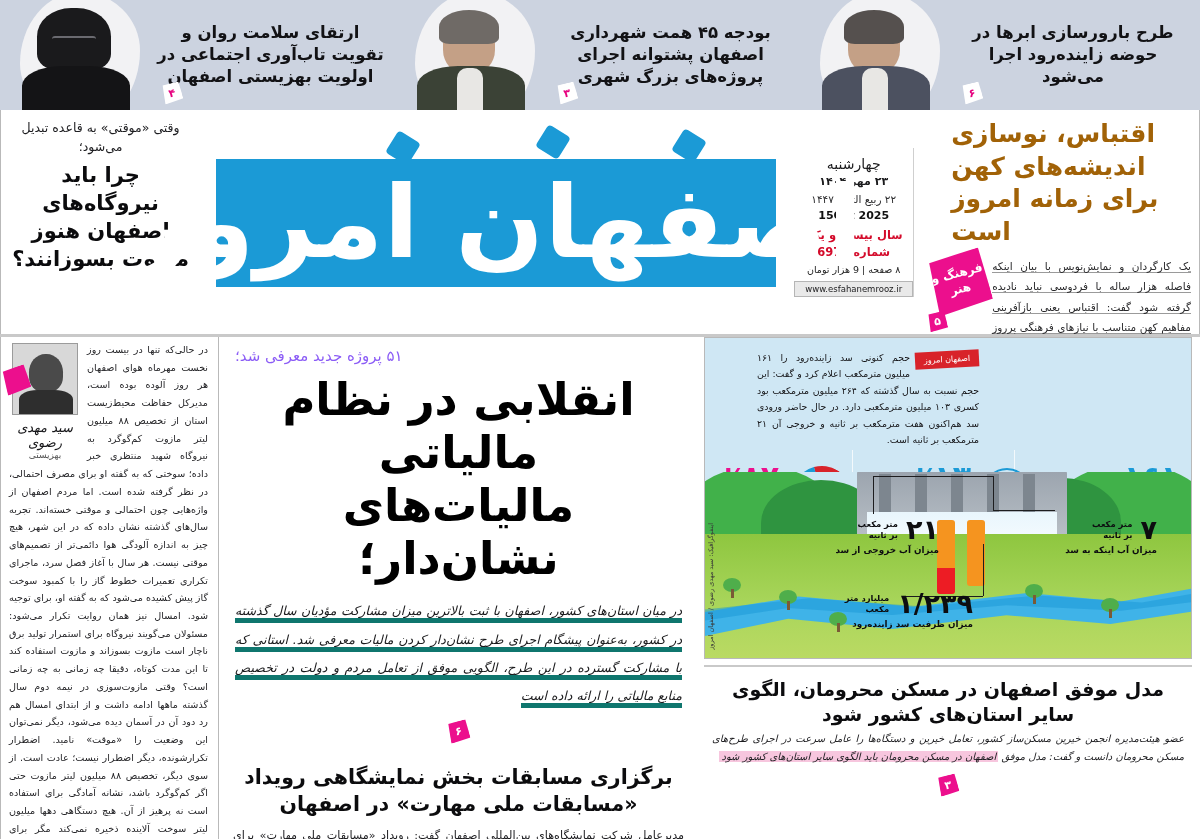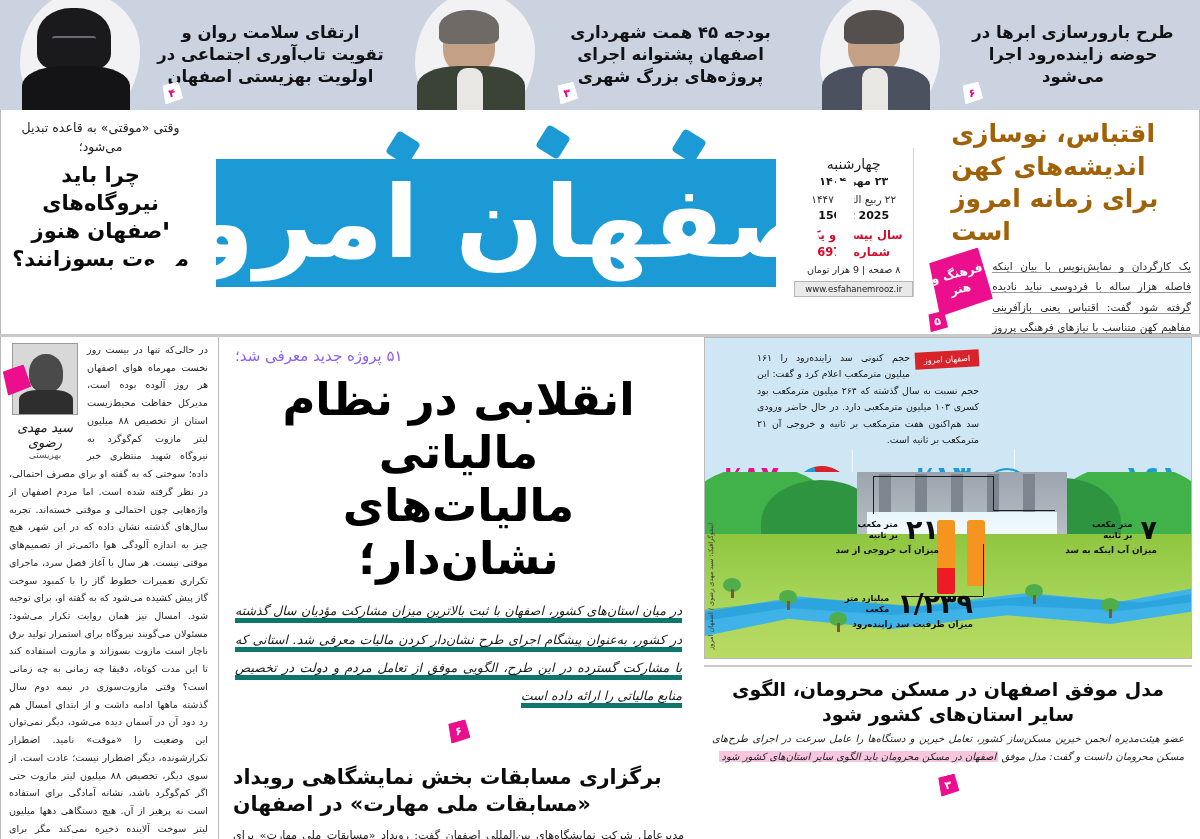--- a/index.html
+++ b/index.html
@@ -209,21 +209,21 @@
   .lead-badge {
     margin: 10px auto 0; width: 21px; height: 21px; background: #ec0f8d; color: #fff;
     font-size: 11px; font-weight: 700; display: flex; align-items: center;
     justify-content: center; transform: rotate(-12deg);
     clip-path: polygon(10% 5%, 93% 0%, 100% 90%, 5% 100%);
   }
   .center-rule { height: 2px; background: #c9c9c9; margin: 6px 0 0; }
   .bot-block { padding: 10px 14px 8px 14px; position: relative; flex: 1; }
   .bot-head {
     font-size: 20.5px; font-weight: 800; color: #0c0c0e; direction: rtl;
-    text-align: left; line-height: 1.34; letter-spacing: -0.3px;
+    text-align: center; line-height: 1.34; letter-spacing: -0.3px;
   }
   .bot-body {
     font-size: 11.2px; color: #1d1d20; direction: rtl; text-align: justify;
     line-height: 1.85; margin-top: 7px;
   }
 
   
   .col-left { width: 500px; display: flex; flex-direction: column; }
   .infobox {
     position: relative; height: 322px; background: #cfe7f4;

